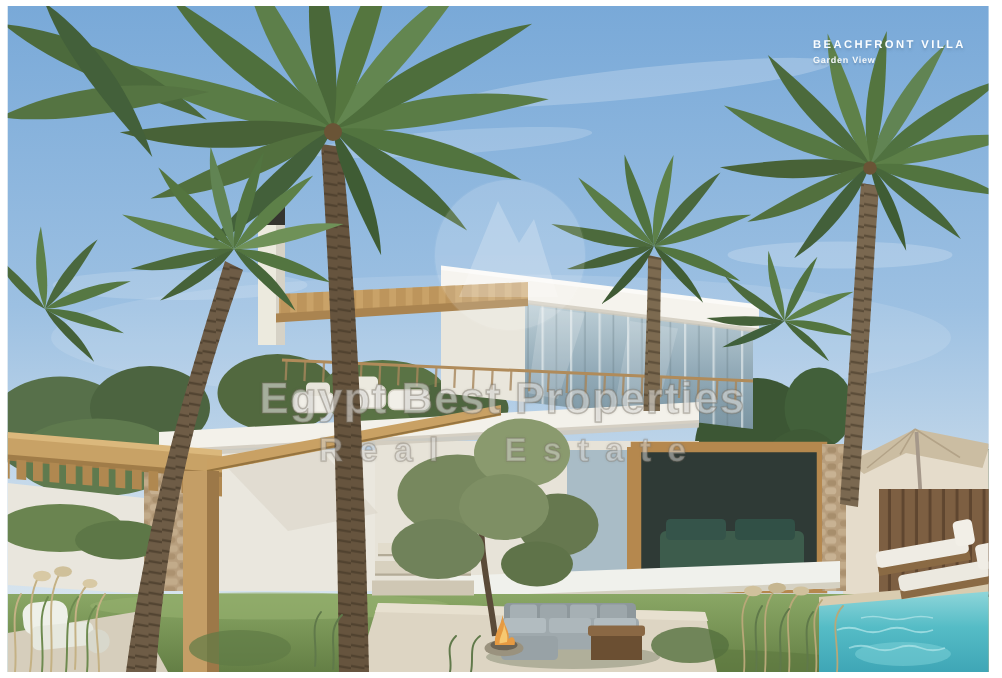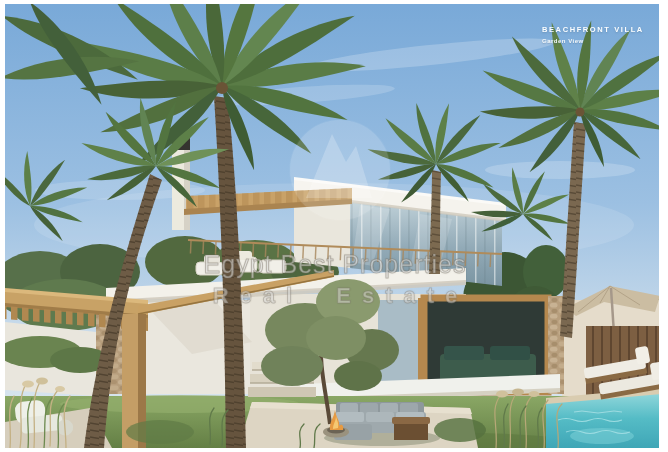--- a/index.html
+++ b/index.html
@@ -6,21 +6,21 @@
   .canvas{position:relative;width:668px;height:452px;background:#ffffff;overflow:hidden;
           font-family:"Liberation Sans", sans-serif;}
   .photo{position:absolute;left:5px;top:4px;width:654px;height:444px;overflow:hidden;background:#cfe0ec;}
   .photo svg{display:block;width:658px;height:444px;}
   .caption-block{position:absolute;left:537px;top:21px;text-align:left;}
   .caption-title{font-size:7.5px;font-weight:700;letter-spacing:1.6px;color:#fafdff;
                  text-shadow:0 1px 2px rgba(70,100,130,.35);white-space:nowrap;}
   .caption-sub{margin-top:4px;font-size:6px;font-weight:700;letter-spacing:.5px;color:#f4f8fa;
                text-shadow:0 1px 1px rgba(70,100,130,.3);white-space:nowrap;}
   .wm{position:absolute;left:330px;top:246px;transform:translateX(-50%);text-align:center;pointer-events:none;}
-  .wm-line1{font-size:25px;font-weight:400;letter-spacing:1px;color:rgba(255,255,255,.46);
+  .wm-line1{font-size:29px;font-weight:700;letter-spacing:1px;color:rgba(255,255,255,.46);
             -webkit-text-stroke:1px rgba(115,108,96,.4);
             text-shadow:0 0 2px rgba(110,105,95,.35);white-space:nowrap;}
   .wm-line2{margin-top:4px;font-size:22px;font-weight:700;letter-spacing:11px;word-spacing:16px;
             color:rgba(255,255,255,.38);-webkit-text-stroke:1px rgba(120,113,100,.35);
             text-shadow:0 0 2px rgba(110,105,95,.3);white-space:nowrap;padding-left:11px;}
 </style>
 </head>
 <body>
 
 <div class="canvas">

